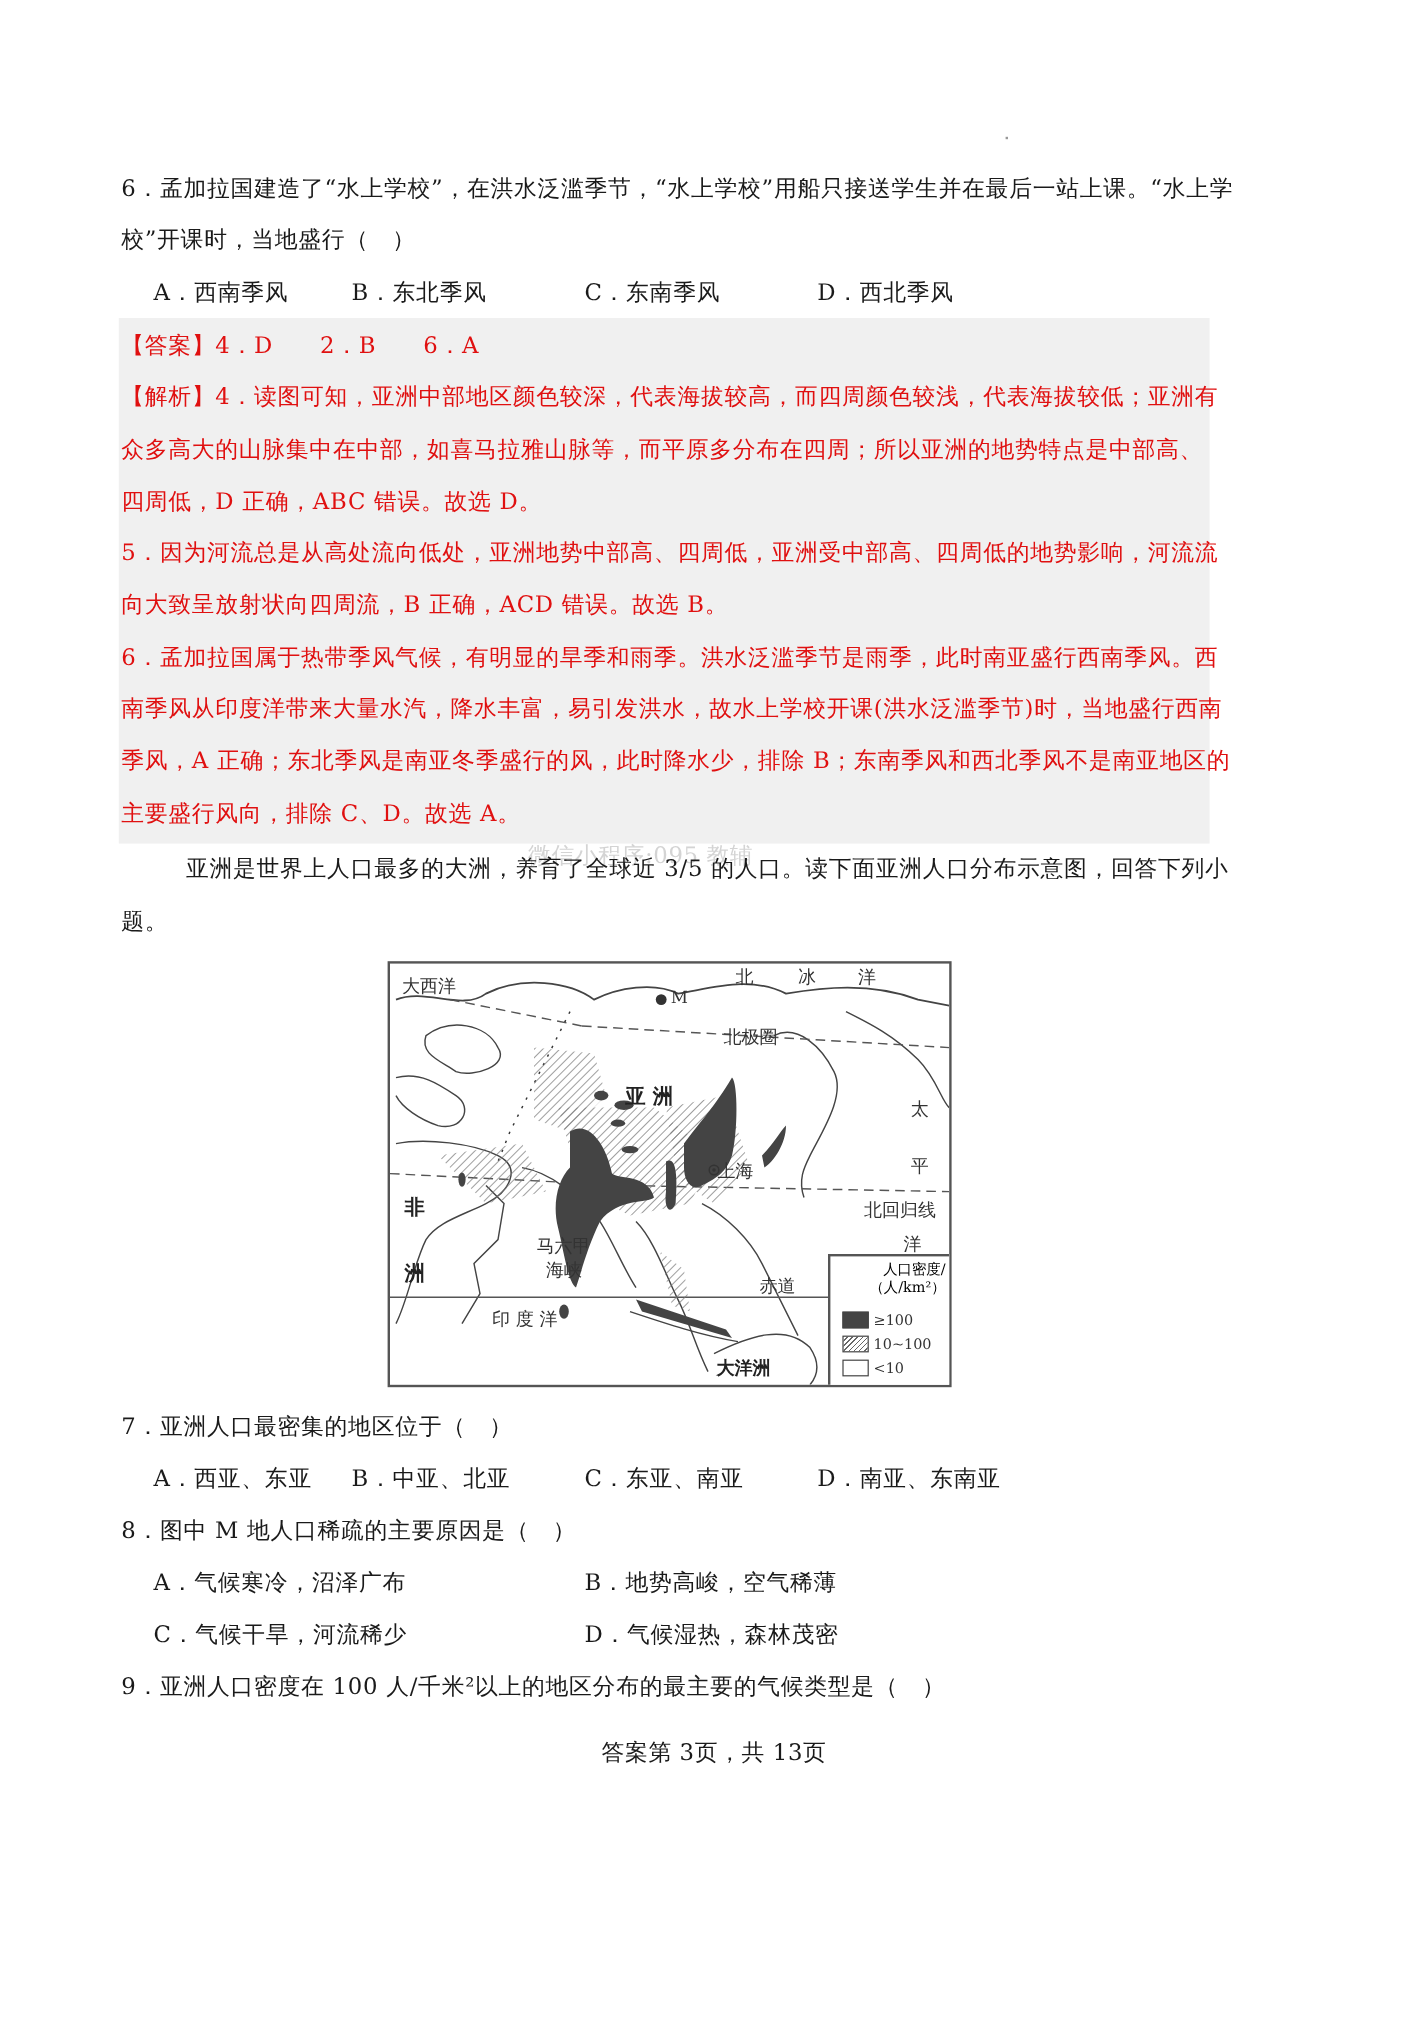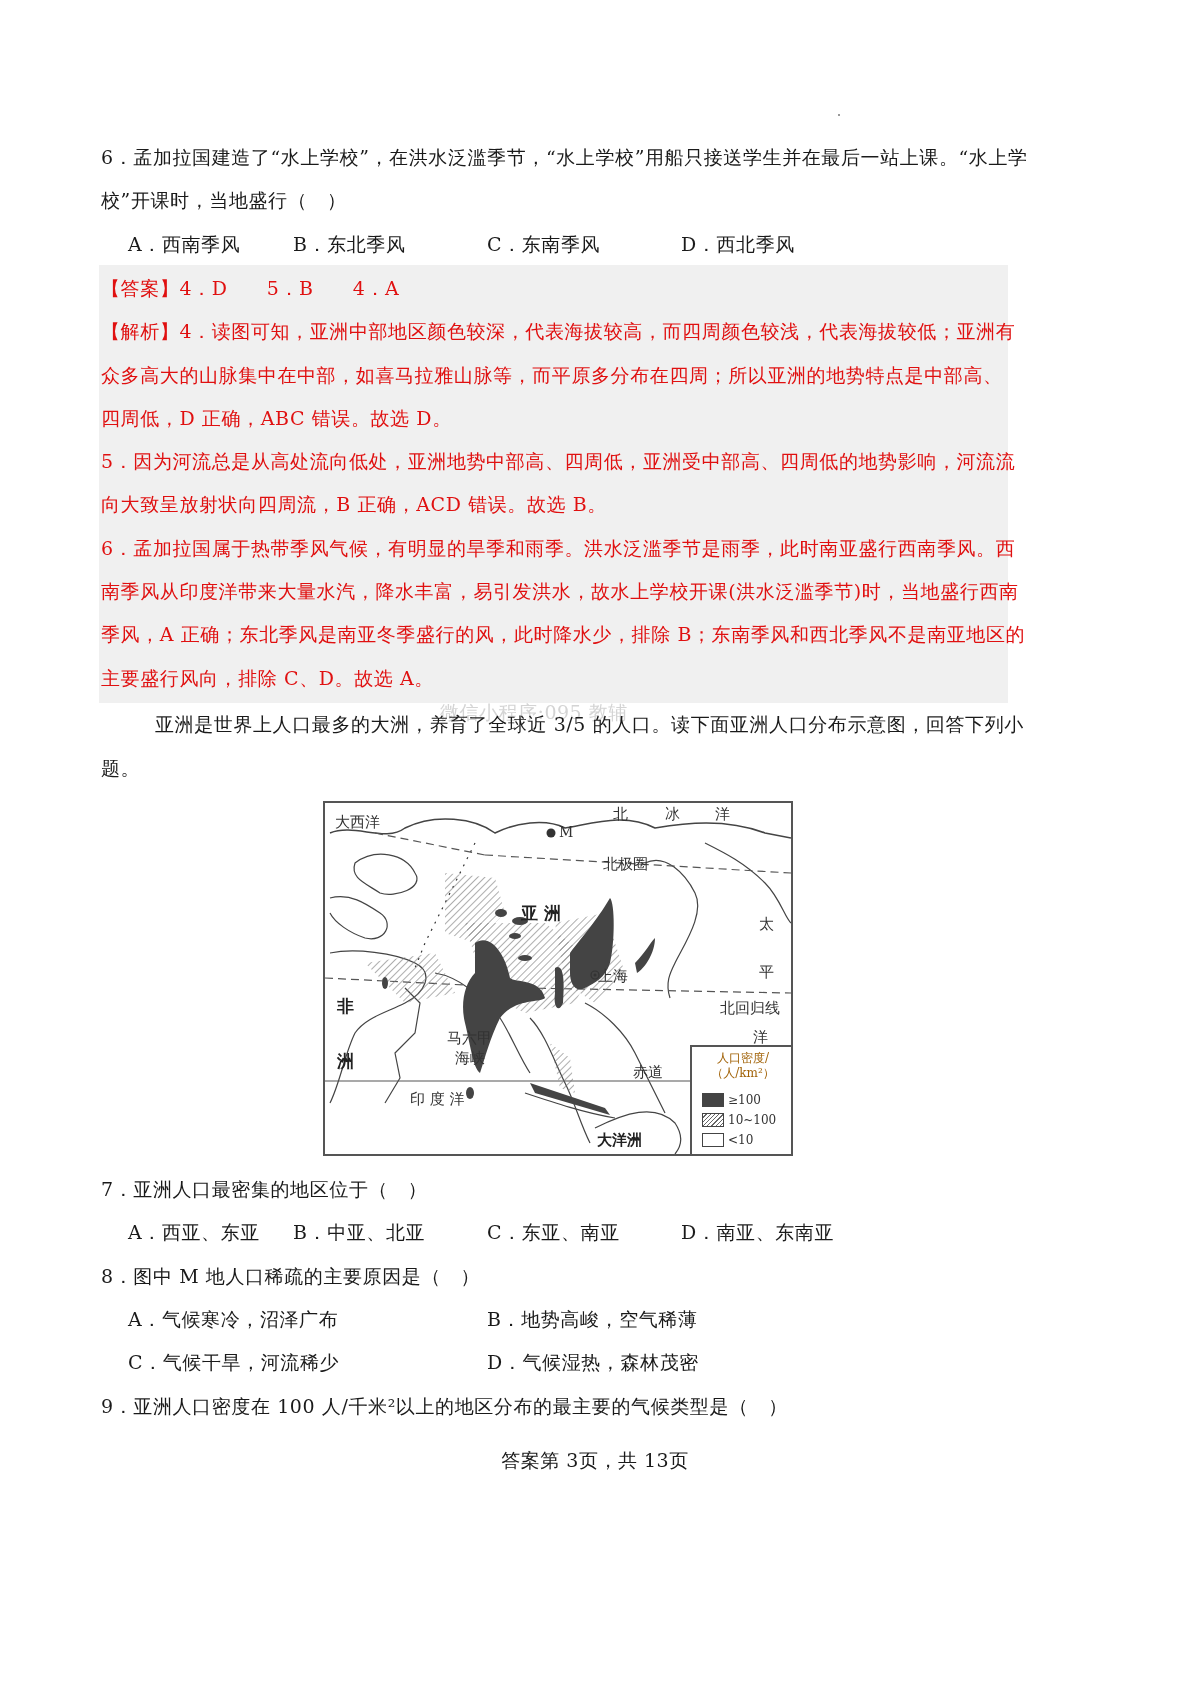--- a/index.html
+++ b/index.html
@@ -9,42 +9,42 @@
   .opt{position:absolute;font-size:19px;line-height:24px;white-space:nowrap;letter-spacing:0.6px;}
   .answer-block{position:absolute;left:99px;top:265px;width:909px;height:438px;background:#f0f0f0;}
   .red{color:#e01010;}
   .dot{position:absolute;left:838px;top:114px;width:2px;height:2px;background:#999;}
   .watermark{position:absolute;left:440px;top:700px;font-size:19px;color:#d4d4d4;letter-spacing:0.5px;}
   .map{position:absolute;left:323px;top:801px;width:466px;height:351px;border:2px solid #555;background:#fff;overflow:hidden;}
   .map svg{position:absolute;left:0;top:0;}
   .maplbl{position:absolute;font-size:15px;color:#333;white-space:nowrap;}
   .maplbl.bold{font-weight:bold;font-size:17px;color:#222;font-family:"DejaVu Sans","Liberation Sans",sans-serif;}
   .legend{position:absolute;left:365px;top:242px;width:101px;height:109px;border-left:2px solid #555;border-top:2px solid #555;background:#fff;}
-  .legend .ttl{position:absolute;left:6px;top:4px;font-size:12px;line-height:15px;text-align:center;width:90px;color:#a16207;}
+  .legend .ttl{position:absolute;left:6px;top:4px;font-size:12px;line-height:15px;text-align:right;width:90px;color:#000000;}
   .legend .row{position:absolute;left:10px;font-size:12px;color:#333;display:flex;align-items:center;gap:4px;text-align:center;}
   .sw{width:20px;height:12px;border:1px solid #444;display:inline-block;}
   .sw.dense{background:#444;}
   .sw.mid{background:repeating-linear-gradient(135deg,#fff 0 2px,#666 2px 3px);}
   .sw.low{background:#fff;}
   .footer{position:absolute;top:1448px;left:0;width:1190px;text-align:center;font-size:19px;letter-spacing:0.5px;}
 </style>
 </head>
 <body>
 
 <div class="dot"></div>
 
 <div class="line" style="top:145px;">6．孟加拉国建造了“水上学校”，在洪水泛滥季节，“水上学校”用船只接送学生并在最后一站上课。“水上学</div>
 <div class="line" style="top:188px;">校”开课时，当地盛行（　）</div>
 <div class="opt" style="left:128px;top:232px;">A．西南季风</div>
 <div class="opt" style="left:293px;top:232px;">B．东北季风</div>
 <div class="opt" style="left:487px;top:232px;">C．东南季风</div>
 <div class="opt" style="left:681px;top:232px;">D．西北季风</div>
 
 <div class="answer-block"></div>
-<div class="line red" style="top:276px;">【答案】4．D　　5．B　　4．A</div>
+<div class="line red" style="top:276px;">【答案】4．D　　2．B　　6．A</div>
 <div class="line red" style="top:319px;">【解析】4．读图可知，亚洲中部地区颜色较深，代表海拔较高，而四周颜色较浅，代表海拔较低；亚洲有</div>
 <div class="line red" style="top:363px;">众多高大的山脉集中在中部，如喜马拉雅山脉等，而平原多分布在四周；所以亚洲的地势特点是中部高、</div>
 <div class="line red" style="top:406px;">四周低，D 正确，ABC 错误。故选 D。</div>
 <div class="line red" style="top:449px;">5．因为河流总是从高处流向低处，亚洲地势中部高、四周低，亚洲受中部高、四周低的地势影响，河流流</div>
 <div class="line red" style="top:492px;">向大致呈放射状向四周流，B 正确，ACD 错误。故选 B。</div>
 <div class="line red" style="top:536px;">6．孟加拉国属于热带季风气候，有明显的旱季和雨季。洪水泛滥季节是雨季，此时南亚盛行西南季风。西</div>
 <div class="line red" style="top:579px;">南季风从印度洋带来大量水汽，降水丰富，易引发洪水，故水上学校开课(洪水泛滥季节)时，当地盛行西南</div>
 <div class="line red" style="top:622px;">季风，A 正确；东北季风是南亚冬季盛行的风，此时降水少，排除 B；东南季风和西北季风不是南亚地区的</div>
 <div class="line red" style="top:666px;">主要盛行风向，排除 C、D。故选 A。</div>
 

